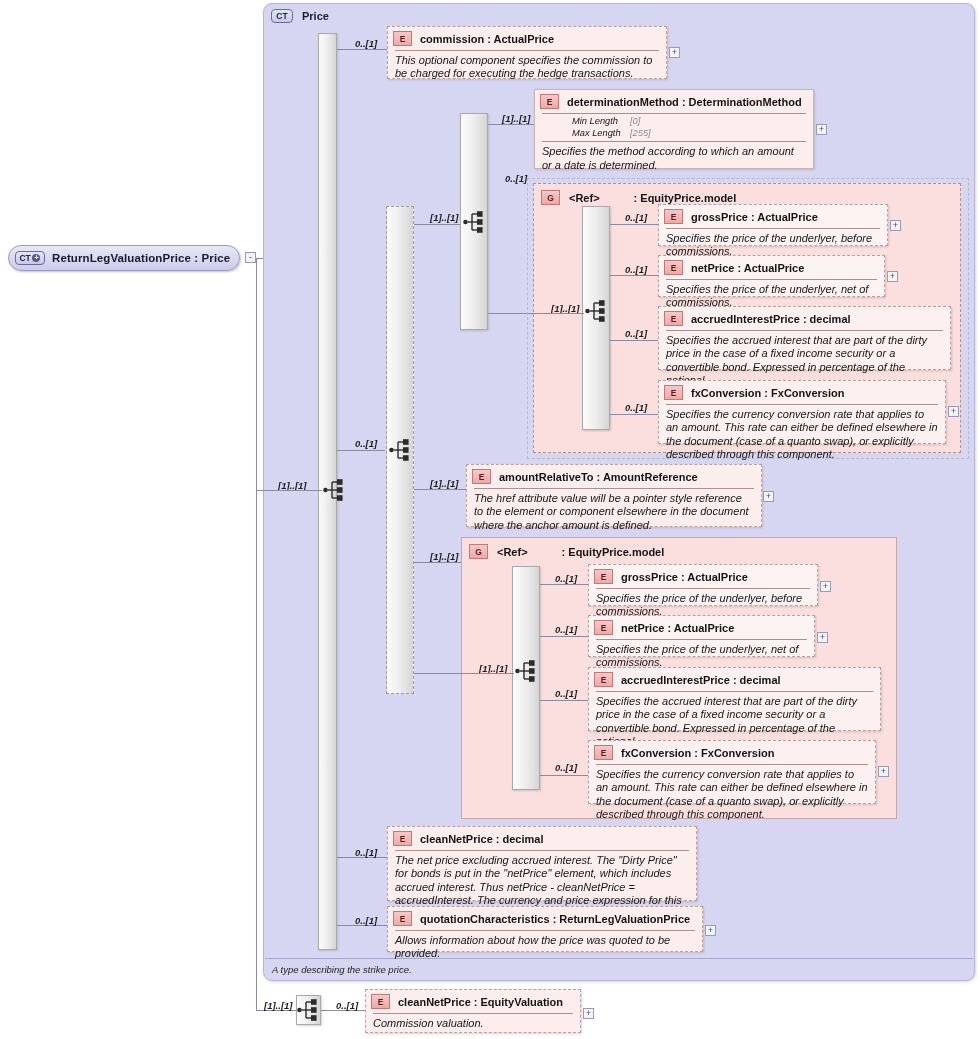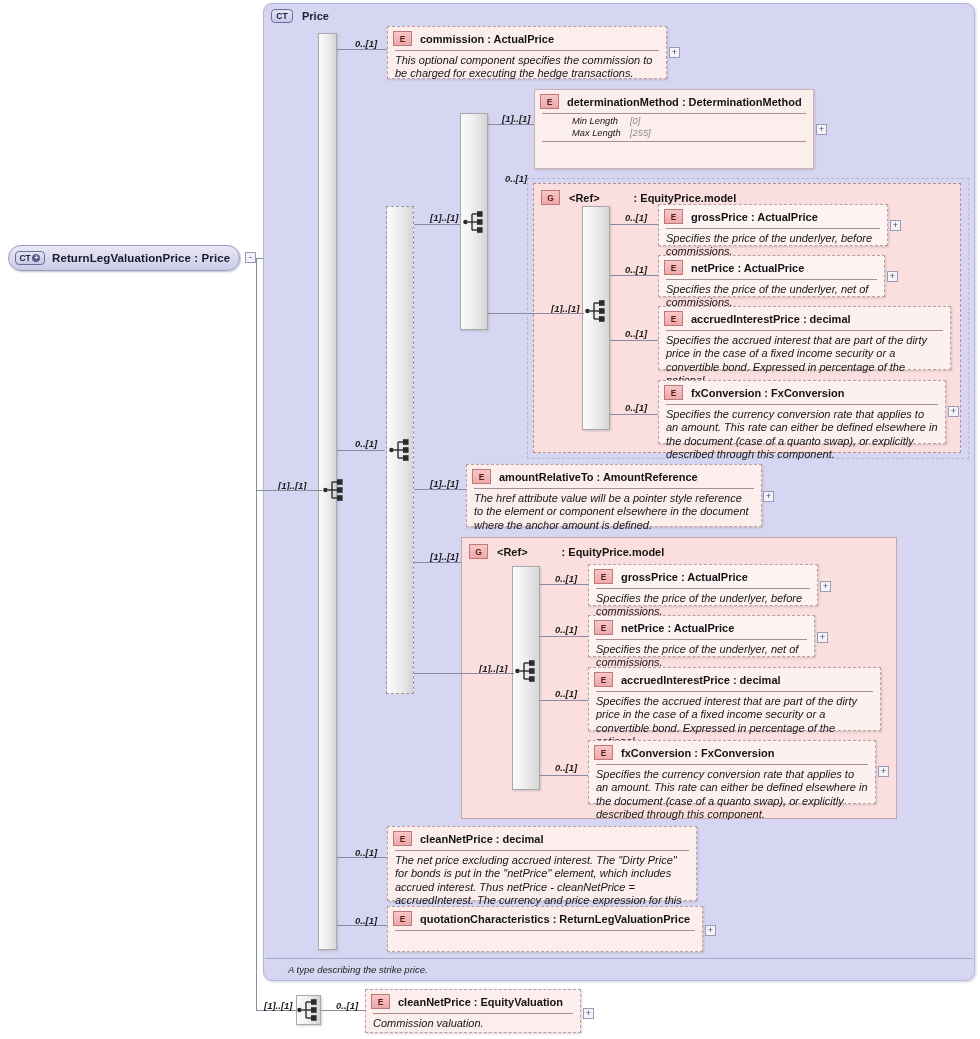--- a/index.html
+++ b/index.html
@@ -80,21 +80,21 @@
     display: flex; align-items: center; justify-content: center;
     margin-right: 9px;
   }
   .ct-footer {
     position: absolute; left: 1px; right: 1px; bottom: 1px;
     height: 21px;
     border-top: 1px solid #a8a8cc;
     background: #d6d6f2;
     border-bottom-left-radius: 8px; border-bottom-right-radius: 8px;
     font-size: 9.5px; font-style: italic; color: #222;
-    display: flex; align-items: center; padding-left: 23px;
+    display: flex; align-items: center; padding-left: 7px;
   }
 
   
   .vbar {
     position: absolute;
     background: linear-gradient(to right, #fbfbfb 0%, #f2f2f2 35%, #e2e2e2 75%, #d4d4d4 100%);
     border: 1px solid #a9a9a9;
     box-shadow: 1px 1px 2px rgba(140,140,140,.4);
   }
   .vbar.dashed {
@@ -299,20 +299,21 @@
       <div class="facet-row">
         <span class="facet-name">Min Length</span>
         <span class="facet-val">[0]</span>
       </div>
       <div class="facet-row">
         <span class="facet-name">Max Length</span>
         <span class="facet-val">[255]</span>
       </div>
     </div>
     <div class="edivider"></div>
+    <div class="edesc">Specifies the method according to which an amount or a date is determined.</div>
   </div>
   <div class="expander plus" style="left:816px; top:124px;">+</div>
 
   <div class="outer-ghost" style="left:527px; top:178px; width:442px; height:281px;"></div>
   <div class="gbox" style="left:533px; top:183px; width:428px; height:270px;">
     <div class="ghead">
       <span class="gbadge">G</span>
       <span class="gref">&lt;Ref&gt;</span>
       <span>: EquityPrice.model</span>
     </div>
@@ -470,20 +471,21 @@
     <div class="edivider"></div>
     <div class="edesc">The net price excluding accrued interest. The "Dirty Price" for bonds is put in the "netPrice" element, which includes accrued interest. Thus netPrice - cleanNetPrice = accruedInterest. The currency and price expression for this field are the same as those for the (dirty) netPrice.</div>
   </div>
 
   <div class="ebox" style="left:387px; top:906px; width:316px; height:46px;">
     <div class="etitle">
       <span class="ebadge">E</span>
       <span>quotationCharacteristics : ReturnLegValuationPrice</span>
     </div>
     <div class="edivider"></div>
+    <div class="edesc">Allows information about how the price was quoted to be provided.</div>
   </div>
   <div class="expander plus" style="left:705px; top:925px;">+</div>
 
   <div class="vbar" style="left:296px; top:995px; width:25px; height:30px;"></div>
   <svg class="seq-icon" style="left:296px; top:997px;" viewBox="0 0 26 26">
     <circle cx="3.5" cy="13" r="2.3" fill="#2b2b2b"></circle>
     <line x1="5.8" y1="13" x2="10" y2="13" stroke="#2b2b2b" stroke-width="1.4"></line>
     <line x1="10" y1="5" x2="10" y2="21" stroke="#2b2b2b" stroke-width="1.4"></line>
     <line x1="10" y1="5" x2="15" y2="5" stroke="#2b2b2b" stroke-width="1.4"></line>
     <line x1="10" y1="13" x2="15" y2="13" stroke="#2b2b2b" stroke-width="1.4"></line>

